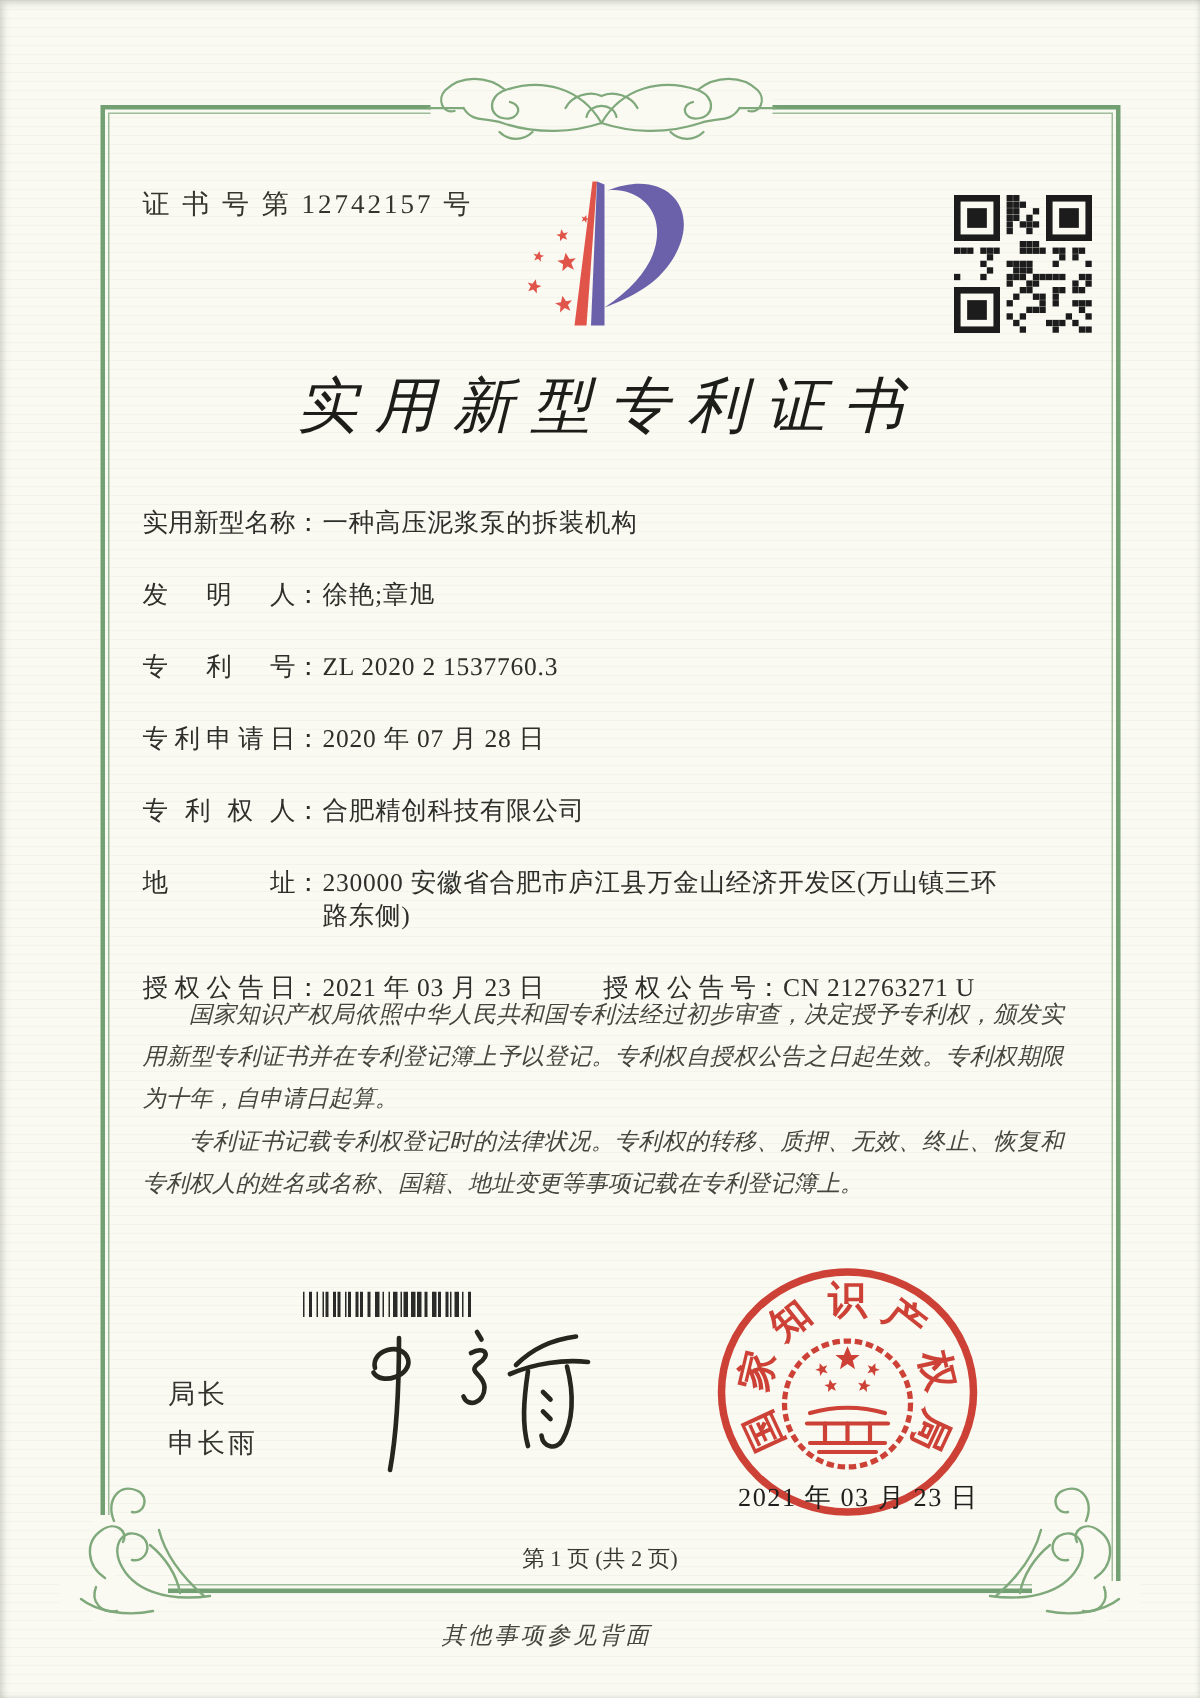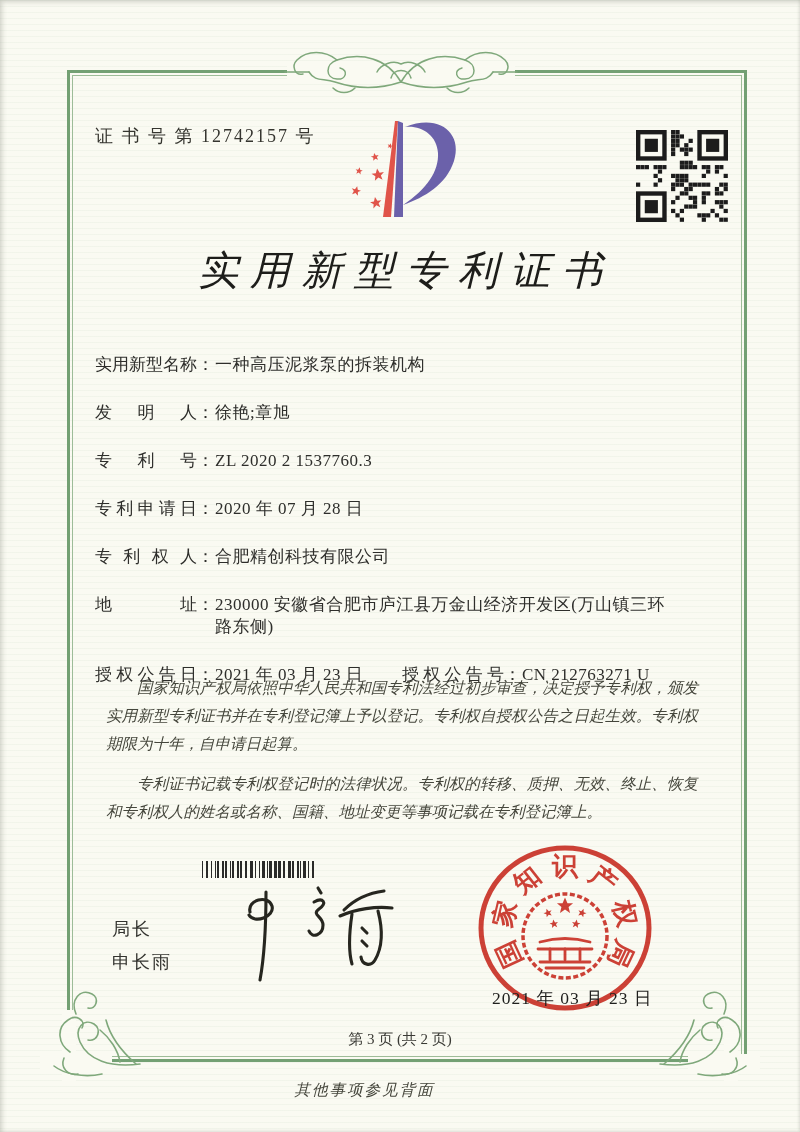--- a/index.html
+++ b/index.html
@@ -11,31 +11,31 @@
     box-shadow: inset 2px 2px 5px rgba(90,95,85,0.25), inset -1px -1px 3px rgba(90,95,85,0.12);
     overflow:hidden;
     font-family:"Liberation Serif","DejaVu Serif",serif;
     color:#2e2e2b;
   }
   .frame{position:absolute; left:67px; top:70px; width:674px; height:986px; border:3px solid #73a073;}
   .frame-inner{position:absolute; inset:2px; border:1px solid #9dbc98;}
   .abs{position:absolute;}
   .cert-no{left:95px; top:124px; font-size:18px; letter-spacing:2px; color:#35352f;}
   .title{left:0; top:243px; width:800px; text-align:center; font-size:40px; letter-spacing:12px; text-indent:12px; color:#1d1d1a; font-weight:500;font-style:italic;}
-  .fields{left:95px; top:338px; width:572px; font-size:17px;margin-top:16px;}
+  .fields{left:95px; top:338px; width:572px; font-size:17px;}
   .field-row{display:flex; line-height:22px; margin-bottom:26px; align-items:flex-start;}
   .field-label{width:102px; flex:0 0 102px; text-align:justify; text-align-last:justify; white-space:nowrap;}
   .field-colon{flex:0 0 18px;}
   .field-value{flex:1 1 auto; letter-spacing:0.5px;}
   .grant-row{display:flex; line-height:22px;}
   .grant-pair1{display:flex; width:307px; flex:0 0 307px;}
   .grant-pair2{display:flex; flex:1 1 auto;align-items:center;}
   .paras{left:95px; top:663px; width:614px; font-size:15.5px; line-height:1.82;
          font-style:italic; color:#45463c; text-align:justify;}
-  .paras p{margin:11px; text-indent:2em;}
+  .paras p{margin:0; text-indent:2em;}
   .officer{left:112px; top:913px; font-family:"Liberation Sans","DejaVu Sans",sans-serif;
            font-size:18px; line-height:33px; color:#33332f; letter-spacing:2px;}
   .seal-date{left:492px; top:986px; font-size:17.5px; color:#1f1f1d; letter-spacing:1px; z-index:6;}
   .page-info{left:0; top:1030px; width:800px; text-align:center; font-size:15px; color:#3a3a35;}
   .back-note{left:0; top:1080px; width:729px; text-align:center; font-size:15.5px; font-style:italic; color:#45463c; letter-spacing:2px;}
   svg{display:block;}
   .seal-wrap{left:476px; top:840px; z-index:5; mix-blend-mode:multiply; opacity:0.95;}
 </style>
 </head>
 <body>
@@ -351,17 +351,17 @@
         <text x="50.54539954136791" y="39.36622877498628" text-anchor="middle" dominant-baseline="central" transform="rotate(-38.333333333333314 50.54539954136791 39.36622877498628)">知</text>
         <text x="89" y="26" text-anchor="middle" dominant-baseline="central" transform="rotate(0 89 26)">识</text>
         <text x="127.45460045863213" y="39.36622877498631" text-anchor="middle" dominant-baseline="central" transform="rotate(38.33333333333334 127.45460045863213 39.36622877498631)">产</text>
         <text x="149.32878197594908" y="73.7018160139687" text-anchor="middle" dominant-baseline="central" transform="rotate(76.66666666666666 149.32878197594908 73.7018160139687)">权</text>
         <text x="145.1910827962723" y="114.20233222792336" text-anchor="middle" dominant-baseline="central" transform="rotate(115 145.1910827962723 114.20233222792336)">局</text>
       </g>
   </svg>
 
   <div class="abs seal-date">2021 年 03 月 23 日</div>
 
-  <div class="abs page-info">第 3 页 (共 2 页)</div>
+  <div class="abs page-info">第 1 页 (共 2 页)</div>
 
   <div class="abs back-note">其他事项参见背面</div>
 
 </div>
 
 </body></html>

